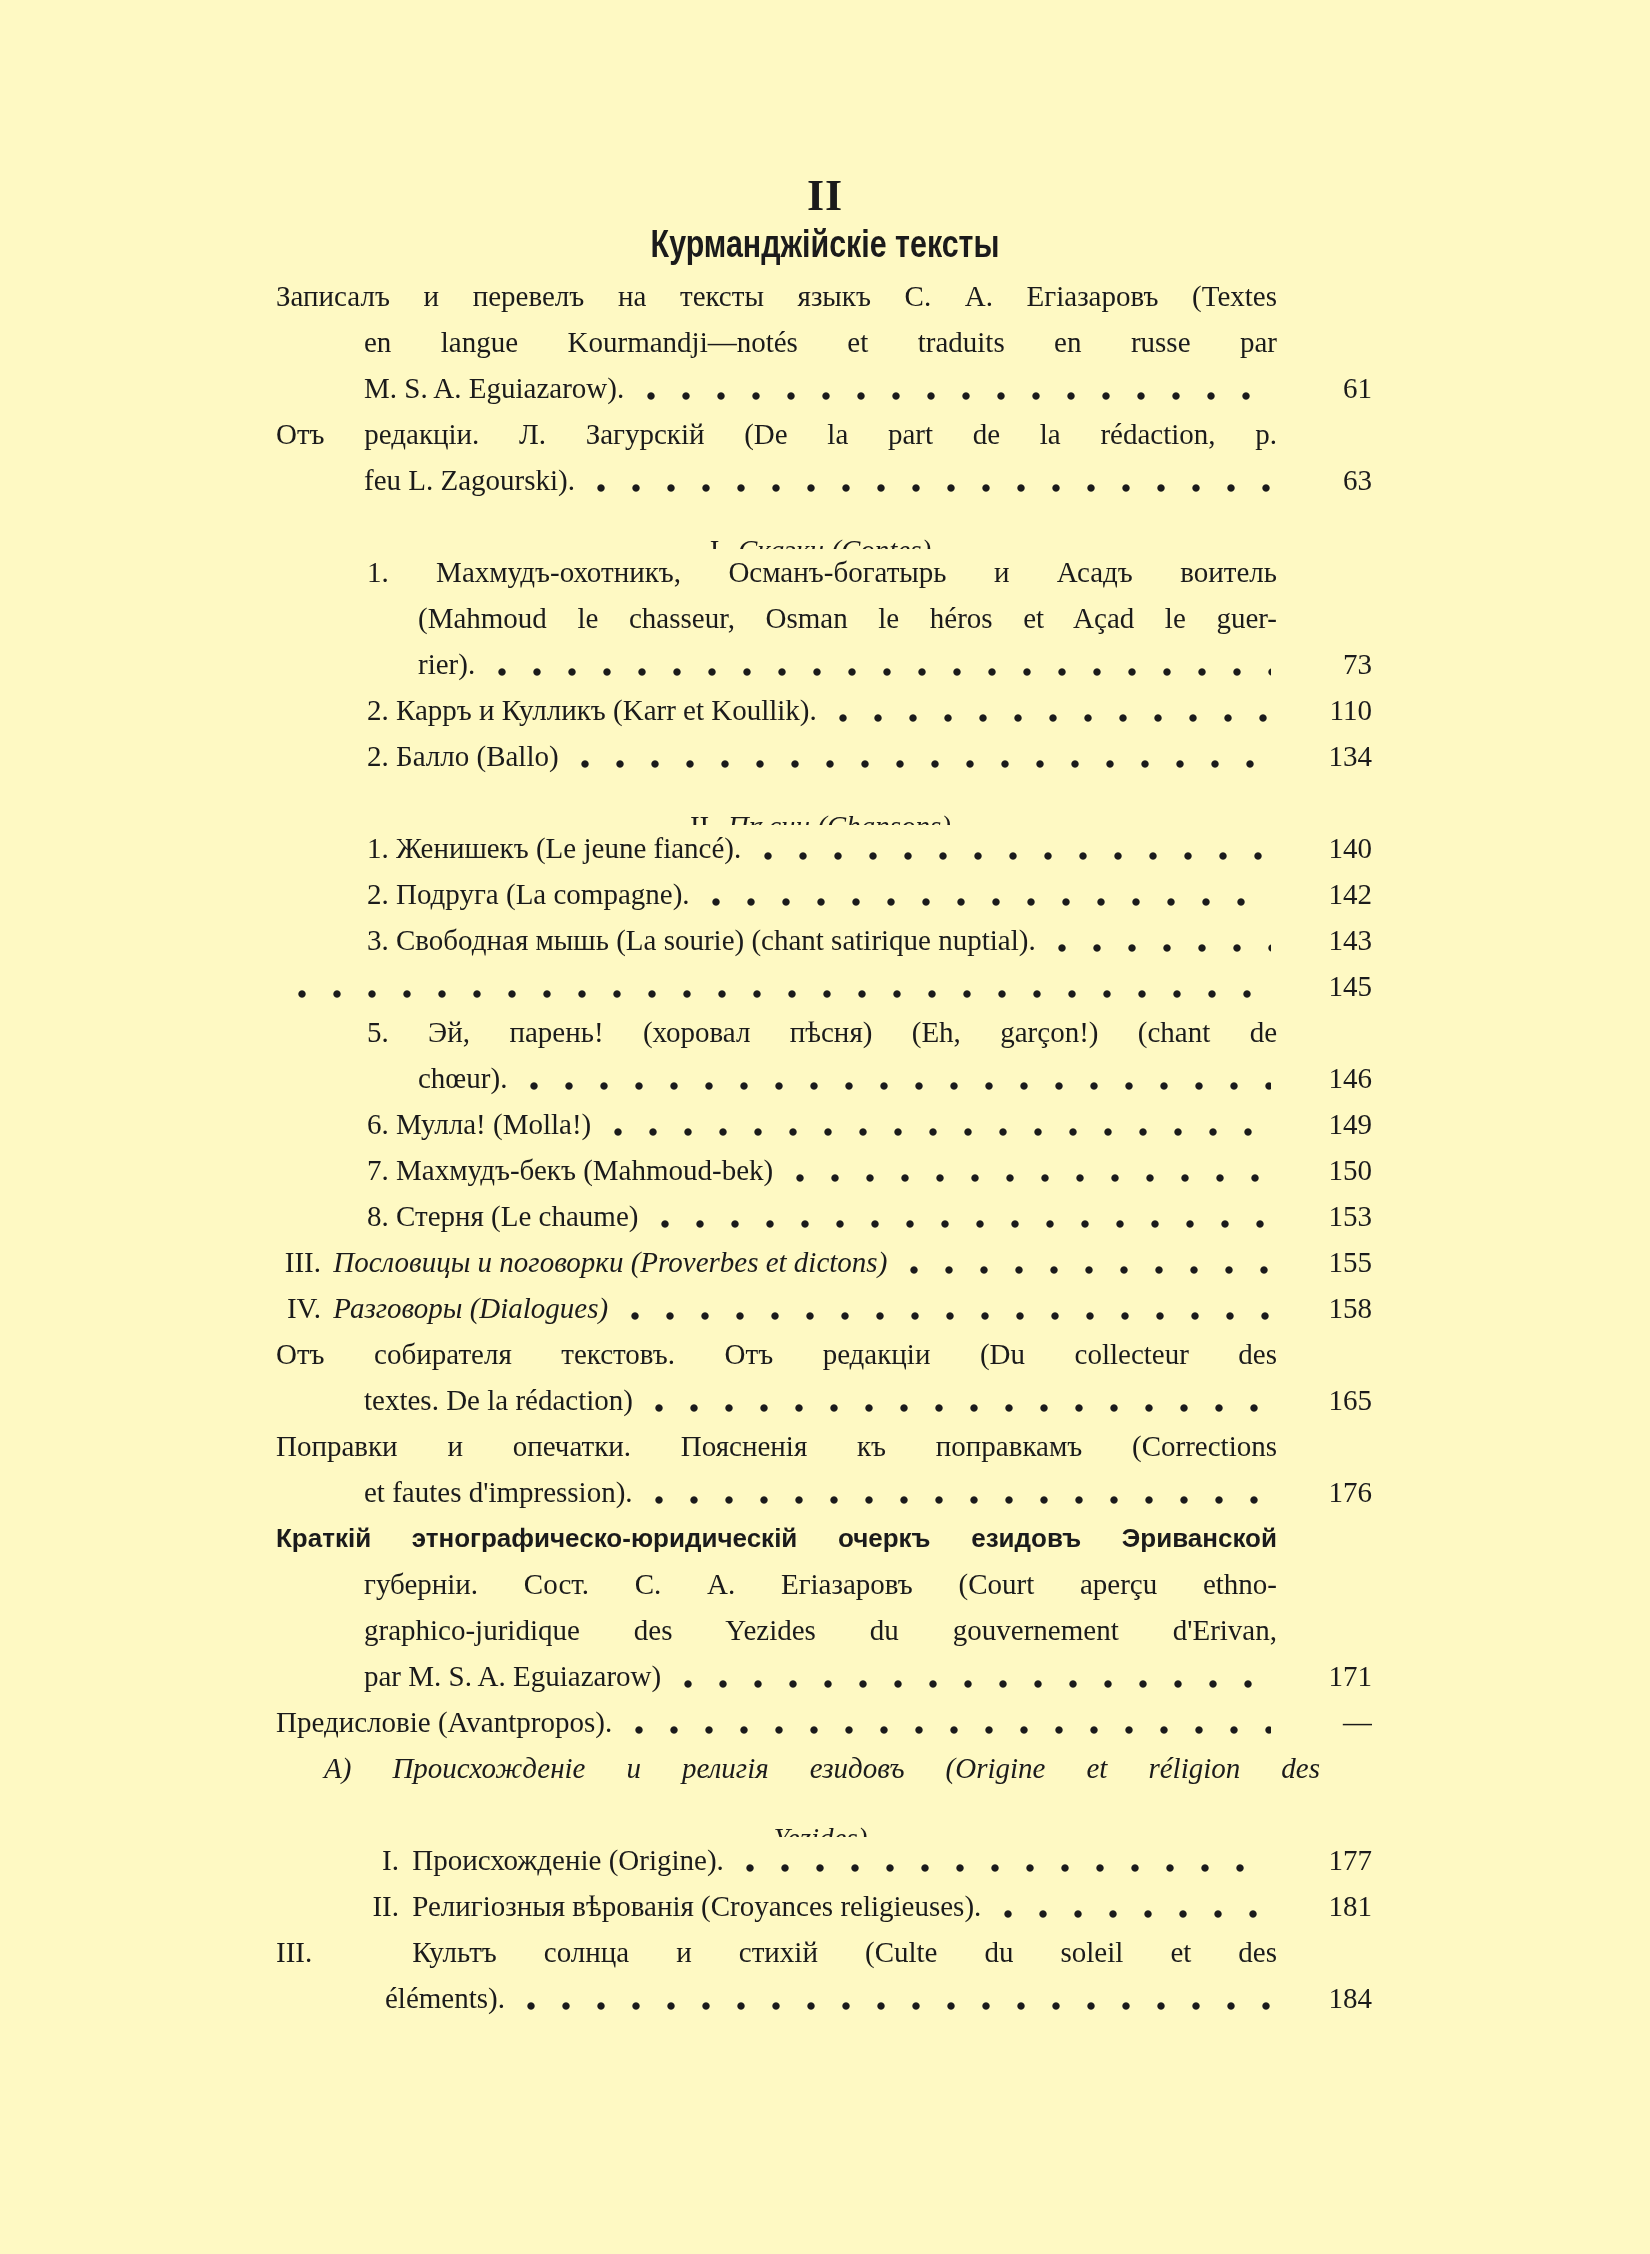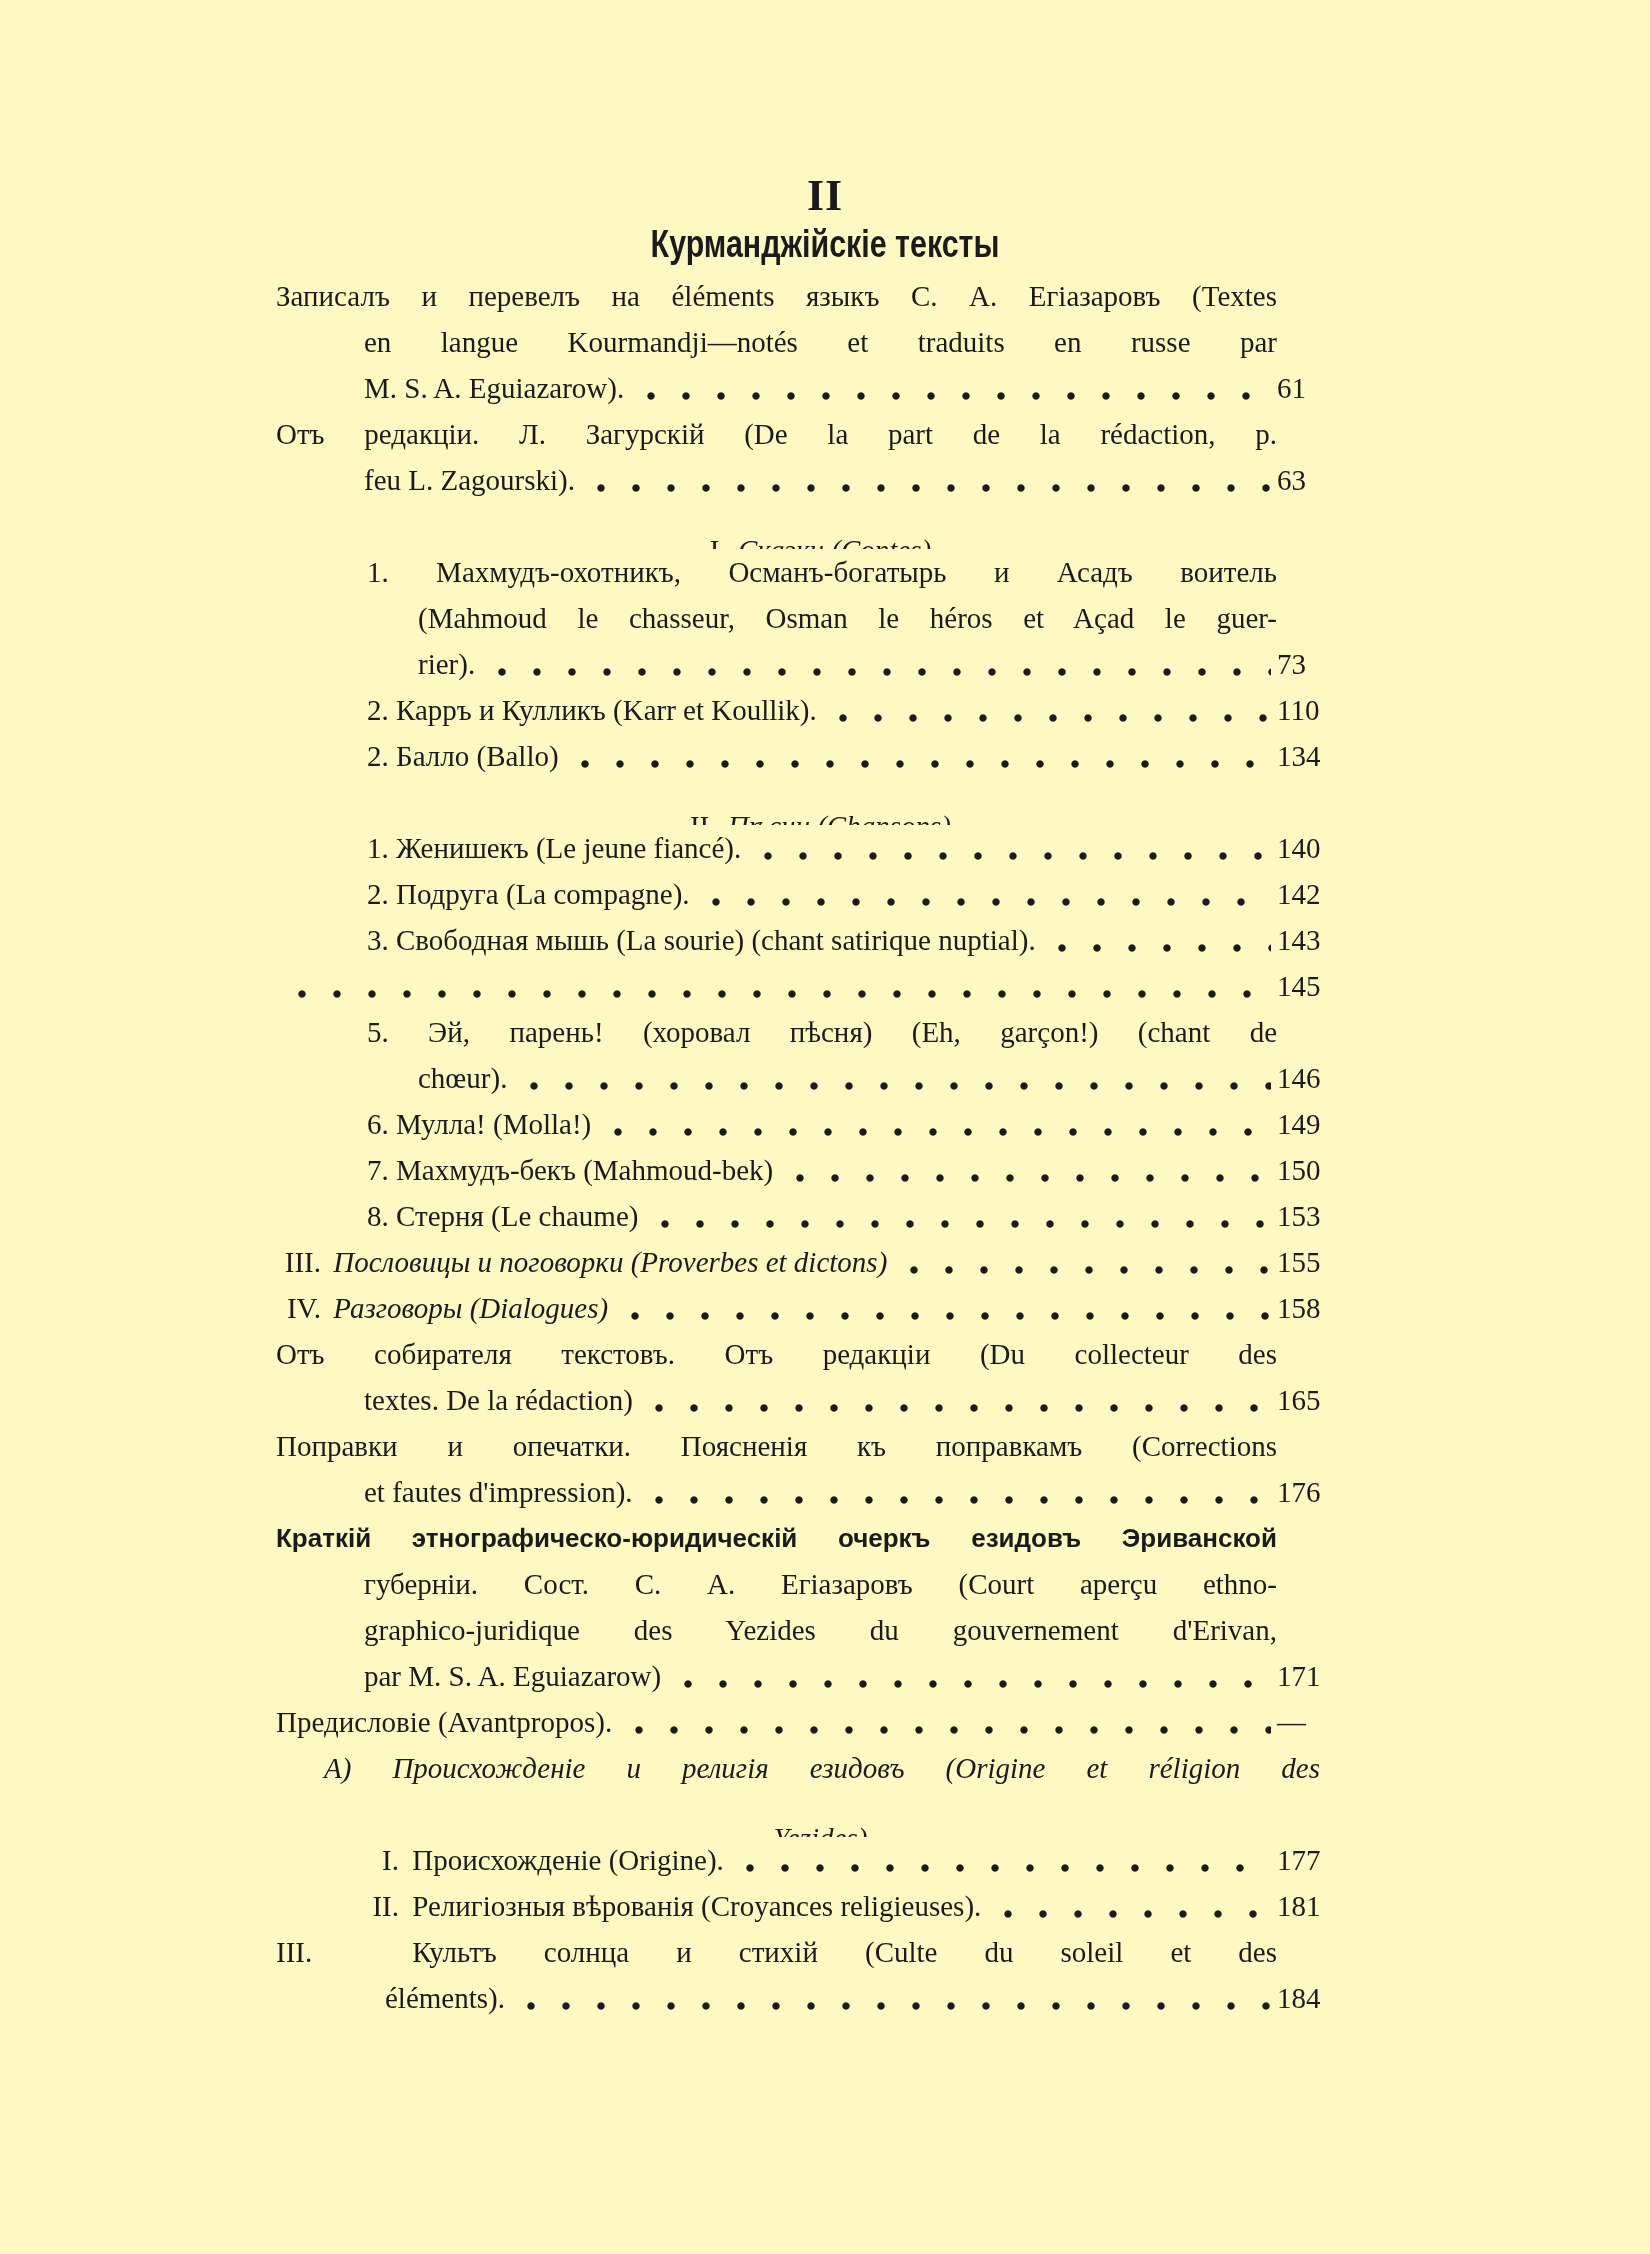--- a/index.html
+++ b/index.html
@@ -29,21 +29,21 @@
 
   .row { display:flex; height:46px; line-height:46px; font-size:29px; overflow:hidden; }
   .txt { white-space:nowrap; }
 
   .row.justify .txt {
     flex:1; white-space:normal;
     text-align:justify; text-align-last:justify;
   }
   .row.center .txt { flex:1; white-space:normal; text-align:center;margin-top:24px; }
 
-  .page-num { width:95px; flex:0 0 auto; }
+  .page-num { width:95px; text-align:right; flex:0 0 auto; }
   .page-num.short { width:52px; }
 
   .leader {
     flex:1 1 auto; min-width:0; height:46px;
     margin-left:11.4px; margin-right:5.7px;
     background-image:radial-gradient(circle at 15px 31px, #1b1b1b 3.2px, rgba(0,0,0,0) 4.1px);
     background-size:35px 46px; background-repeat:repeat-x;
   }
 
   
@@ -68,21 +68,21 @@
 </head>
 <body>
 
 <div class="sheet">
   <div class="folio">II</div>
   <div class="main-heading">
     <span class="inner">Курманджійскіе тексты</span>
   </div>
   <div class="toc">
       <div class="row justify">
-        <div class="txt i0">Записалъ и перевелъ на éléments языкъ С. А. Егіазаровъ (Textes</div>
+        <div class="txt i0">Записалъ и перевелъ на тексты языкъ С. А. Егіазаровъ (Textes</div>
         <div class="page-num"></div>
       </div>
       <div class="row justify">
         <div class="txt i1">en langue Kourmandji—notés et traduits en russe par</div>
         <div class="page-num"></div>
       </div>
       <div class="row">
         <div class="txt i1">M. S. A. Eguiazarow).</div>
         <div class="leader"></div>
         <div class="page-num">61</div>

